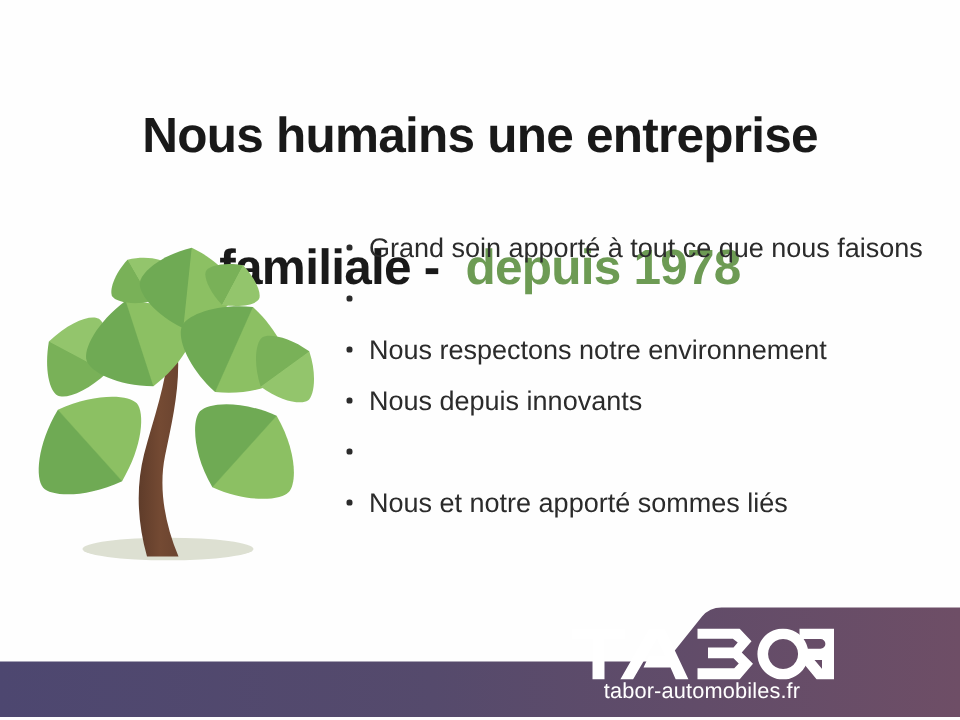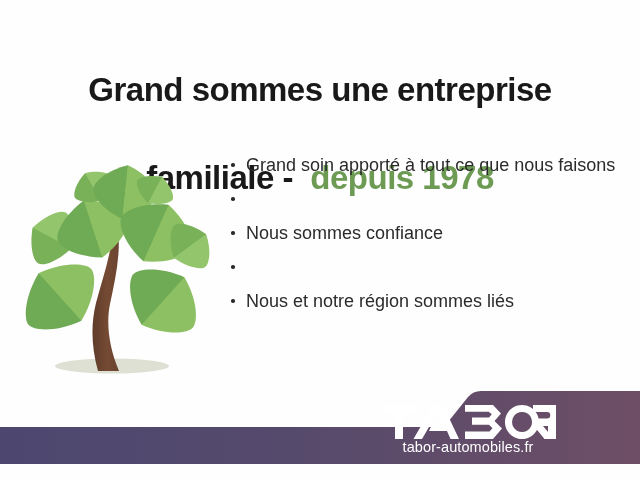--- a/index.html
+++ b/index.html
@@ -80,21 +80,21 @@
     left: 12px;
     top: 152px;
     width: 206px;
     height: 232px;
   }
 
   
   .footer-bar {
     position: absolute;
     left: 0;
-    bottom: 16px;
+    bottom: 2px;
     width: 572px;
     height: 80px;
   }
   .footer-logo {
     position: absolute;
     right: 14px;
     bottom: 8px;
     width: 180px;
     text-align: center;
   }
@@ -110,21 +110,21 @@
     margin-top: 1px;
     line-height: 1.1;
   }
 </style>
 </head>
 <body>
 
 <div class="slide">
 
   <div class="headline">
-    <span class="line">Grand sommes une entreprise</span>
+    <span class="line">Nous humains une entreprise</span>
     <span class="line"><span class="dash">familiale -</span><span>&nbsp; </span><span class="accent">depuis 1978</span></span>
   </div>
 
   <div class="tree">
     <svg width="206" height="232" viewBox="0 0 206 232" xmlns="http://www.w3.org/2000/svg">
       <defs>
         <linearGradient id="lfA" x1="0" y1="0" x2="1" y2="0">
           <stop offset="0%" stop-color="#6faa54"></stop>
           <stop offset="49.5%" stop-color="#6faa54"></stop>
           <stop offset="50.5%" stop-color="#8cc063"></stop>
@@ -194,28 +194,32 @@
   <div class="bullets">
     <div class="bullet-item">
       <span class="bullet-dot"></span>
       <span>Grand soin apporté à tout ce que nous faisons</span>
     </div>
     <div class="bullet-item">
       <span class="bullet-dot"></span>
     </div>
     <div class="bullet-item">
       <span class="bullet-dot"></span>
-      <span>Nous sommes confiance</span>
-    </div>
-    <div class="bullet-item">
-      <span class="bullet-dot"></span>
-    </div>
-    <div class="bullet-item">
-      <span class="bullet-dot"></span>
-      <span>Nous et notre région sommes liés</span>
+      <span>Nous respectons notre environnement</span>
+    </div>
+    <div class="bullet-item">
+      <span class="bullet-dot"></span>
+      <span>Nous depuis innovants</span>
+    </div>
+    <div class="bullet-item">
+      <span class="bullet-dot"></span>
+    </div>
+    <div class="bullet-item">
+      <span class="bullet-dot"></span>
+      <span>Nous et notre apporté sommes liés</span>
     </div>
   </div>
 
   <div class="footer-bar">
     <svg width="640" height="80" viewBox="0 0 640 80" xmlns="http://www.w3.org/2000/svg">
       <defs>
         <linearGradient id="barG" x1="0" y1="0" x2="1" y2="0">
           <stop offset="0%" stop-color="#4d4770"></stop>
           <stop offset="45%" stop-color="#554a6c"></stop>
           <stop offset="100%" stop-color="#6e4e66"></stop>

